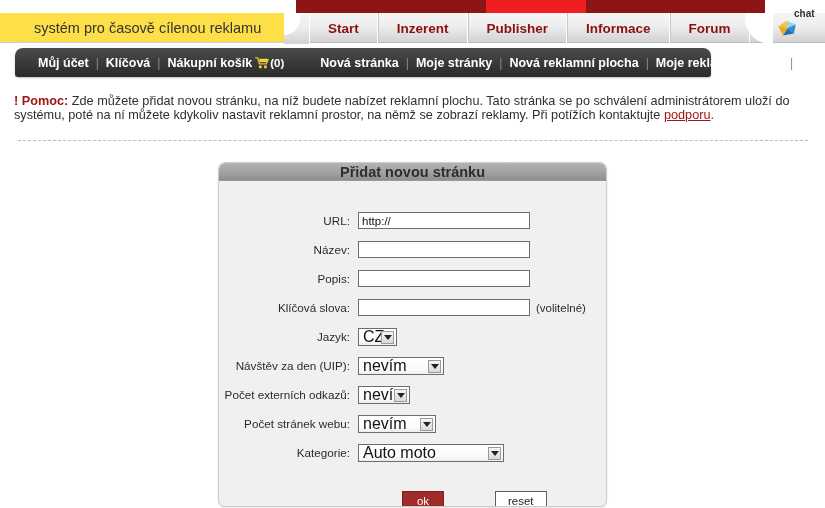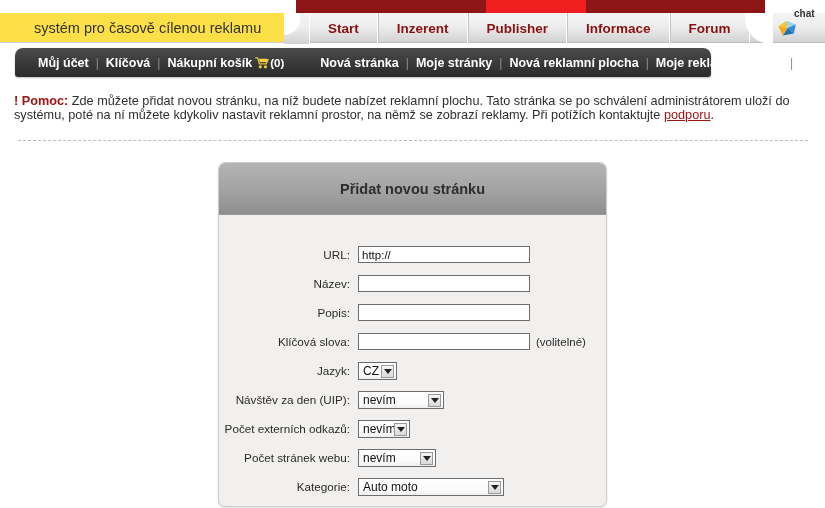--- a/index.html
+++ b/index.html
@@ -150,21 +150,21 @@
   .panel {
     position: absolute; left: 218px; top: 162px;
     width: 389px; height: 345px;
     background: #f1f0ee;
     border: 1px solid #cfcdc9;
     border-radius: 7px;
     box-shadow: 0 1px 2px rgba(0,0,0,.12);
     overflow: hidden;
   }
   .panel-head {
-    height: 52px;
+    height: 18px;
     background: linear-gradient(to bottom,#b4b4b4 0%, #a2a2a2 55%, #8e8e8e 100%);
     border-bottom: 1px solid #9a9a9a;
     display: flex; align-items: center; justify-content: center;
     border-radius: 6px 6px 0 0;
   }
   .panel-title {
     font-size: 14.5px; font-weight: bold; color: #2e2e2e;
   }
   .panel-body { padding: 28px 0 0 0; }
 
@@ -192,21 +192,21 @@
     outline: none;
   }
   .w-url { width: 172px; }
   .w-std { width: 172px; }
   .opt-note { font-size: 11.5px; color: #2b2b2b; margin-left: 6px; }
 
   .sel {
     height: 18px;
     border: 1px solid #6d6d6d;
     background: linear-gradient(to bottom,#ffffff 0%, #fbfbfb 70%, #eeeeee 100%);
-    font-size: 12px; color: #111111;
+    font-size: 16px; color: #111111;
     display: flex; align-items: center;
     position: relative;
     cursor: pointer;
     padding-left: 4px;
   }
   .sel .arrow-box {
     position: absolute; right: 2px; top: 2px;
     width: 13px; height: 13px;
     background: linear-gradient(to bottom,#f6f6f6,#d9d9d9);
     border: 1px solid #9a9a9a;

